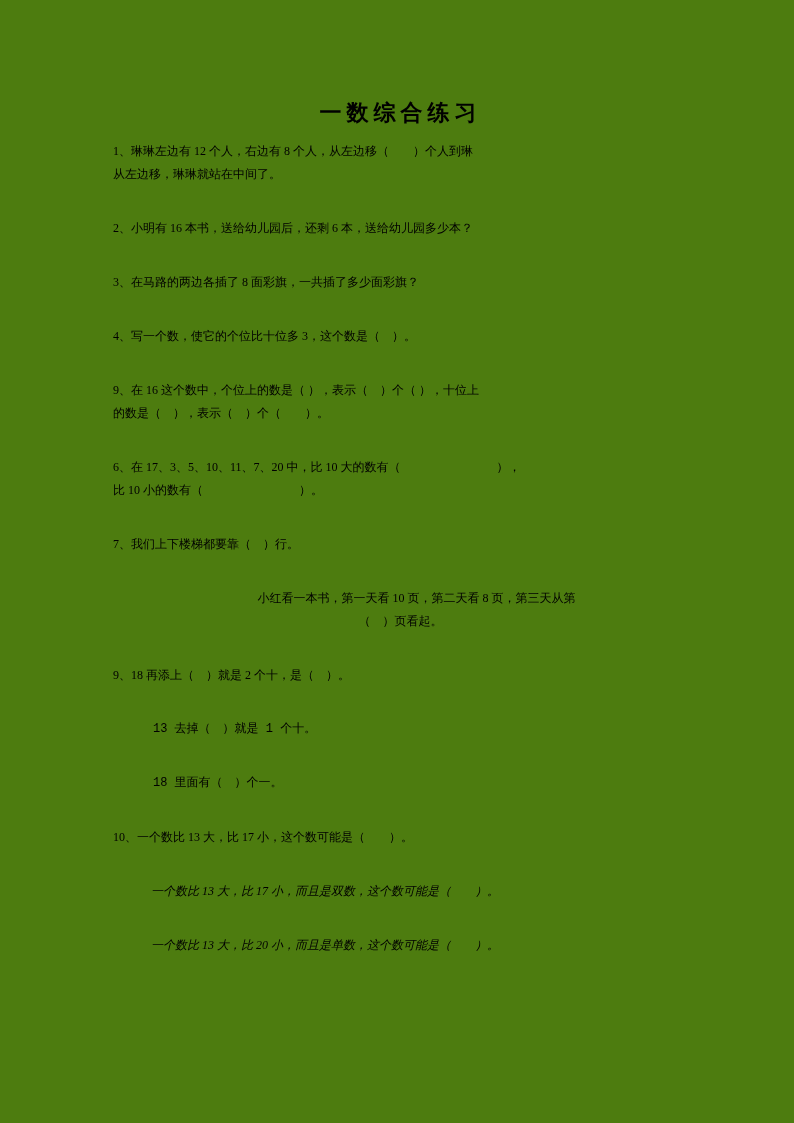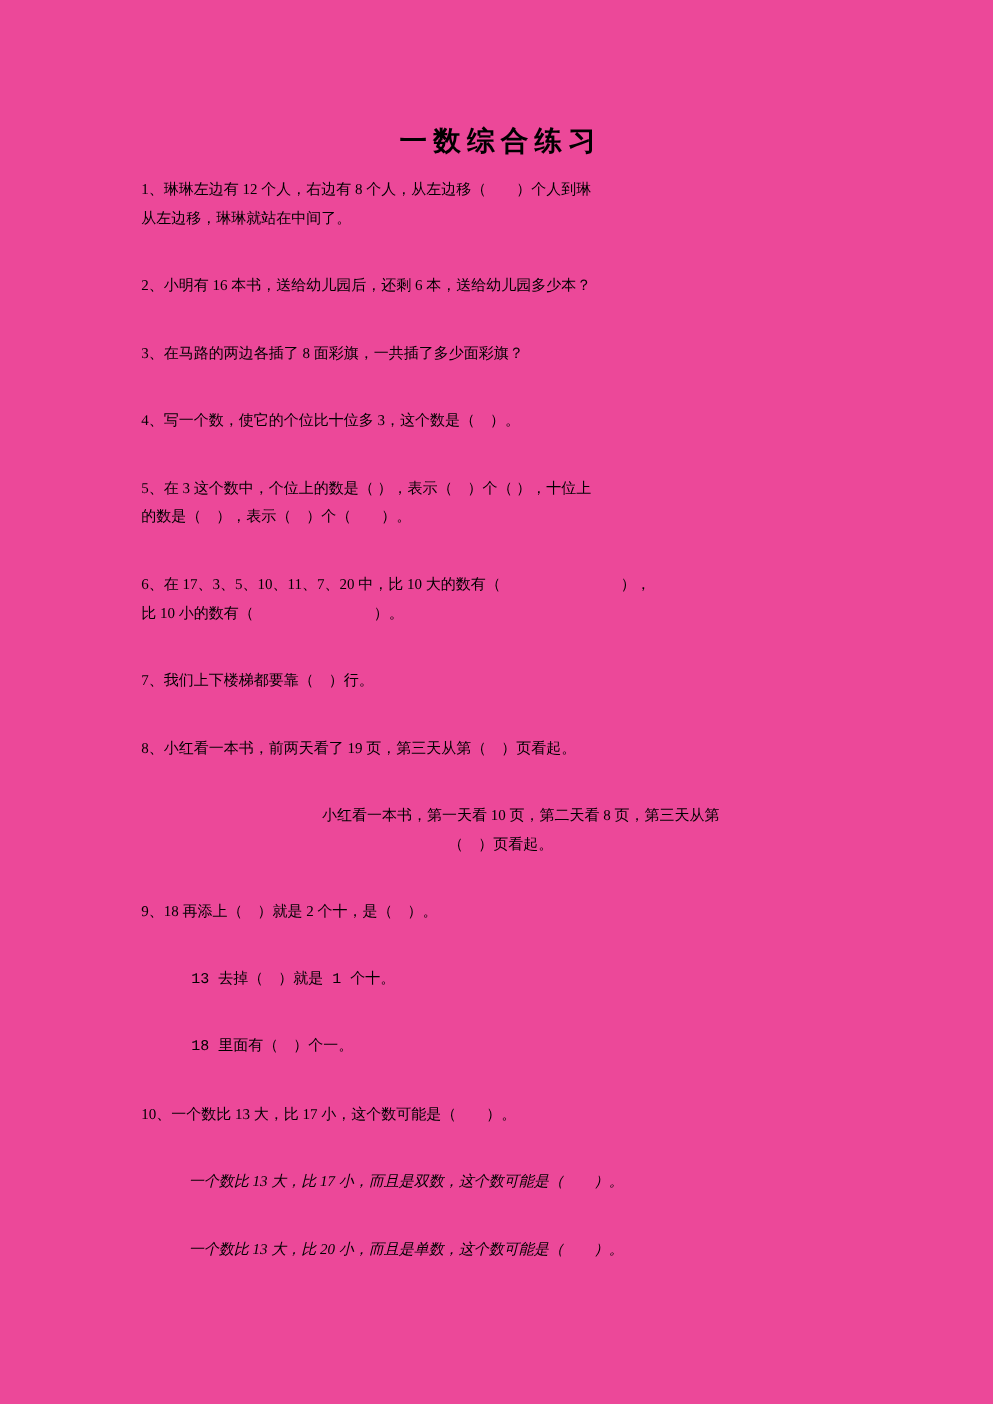--- a/index.html
+++ b/index.html
@@ -4,21 +4,21 @@
 <style>
   html,body{margin:0;padding:0;}
   body{
     width:794px;height:1123px;
     background:#ffffff;
     position:relative;
     font-family:"Liberation Serif","DejaVu Serif",serif;
     color:#000000;
     overflow:hidden;
   }
-  .page{position:absolute;inset:0;background:#ec4899;}
+  .page{position:absolute;inset:0;background:#4d7c0f;}
   .content{position:absolute;left:113px;top:98px;width:575px;}
   h1.title{
     font-size:22px;line-height:30px;font-weight:700;
     text-align:center;letter-spacing:5px;
     margin:0 0 12px 0;white-space:nowrap;
   }
   p.q{
     font-size:12px;line-height:23px;
     margin:0 0 31px 0;
     white-space:nowrap;
@@ -37,27 +37,26 @@
     <h1 class="title">一数综合练习</h1>
 
     <p class="q"><span>1、琳琳左边有 12 个人，右边有 8 个人，从左边移（　　）个人到琳</span><br><span>从左边移，琳琳就站在中间了。</span></p>
 
     <p class="q">2、小明有 16 本书，送给幼儿园后，还剩 6 本，送给幼儿园多少本？</p>
 
     <p class="q">3、在马路的两边各插了 8 面彩旗，一共插了多少面彩旗？</p>
 
     <p class="q">4、写一个数，使它的个位比十位多 3，这个数是（　）。</p>
 
-    <p class="q"><span>5、在 3 这个数中，个位上的数是（ ），表示（　）个（ ），十位上</span><br><span>的数是（　），表示（　）个（　　）。</span></p>
+    <p class="q"><span>9、在 16 这个数中，个位上的数是（ ），表示（　）个（ ），十位上</span><br><span>的数是（　），表示（　）个（　　）。</span></p>
 
     <p class="q"><span>6、在 17、3、5、10、11、7、20 中，比 10 大的数有（　　　　　　　　），</span><br><span>比 10 小的数有（　　　　　　　　）。</span></p>
 
     <p class="q">7、我们上下楼梯都要靠（　）行。</p>
 
-    <p class="q">8、小红看一本书，前两天看了 19 页，第三天从第（　）页看起。</p>
 
     <p class="q indent-first"><span>小红看一本书，第一天看 10 页，第二天看 8 页，第三天从第</span><br><span>（　）页看起。</span></p>
 
     <p class="q">9、18 再添上（　）就是 2 个十，是（　）。</p>
 
     <p class="q indent-a">13 去掉（　）就是 1 个十。</p>
 
     <p class="q indent-a">18 里面有（　）个一。</p>
 
     <p class="q">10、一个数比 13 大，比 17 小，这个数可能是（　　）。</p>

